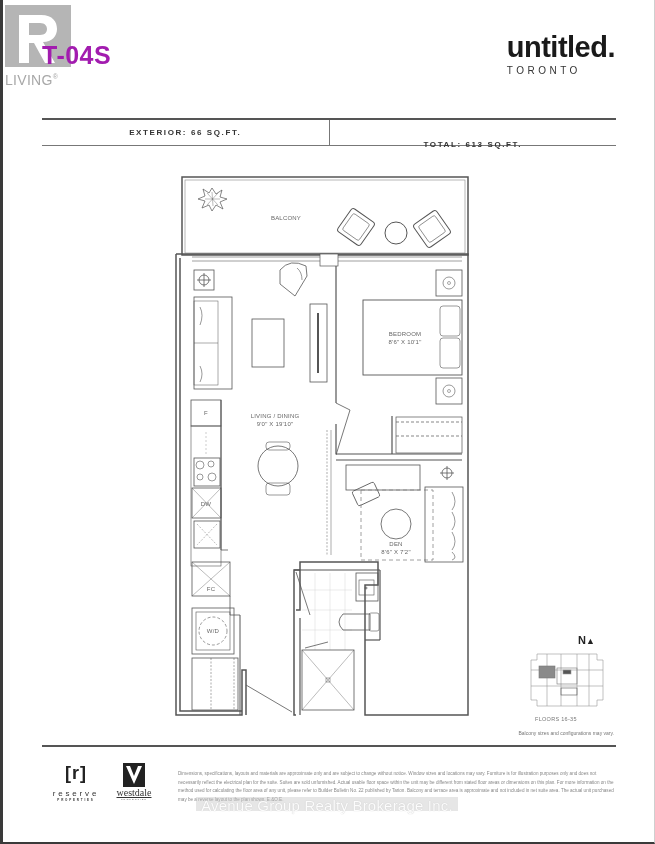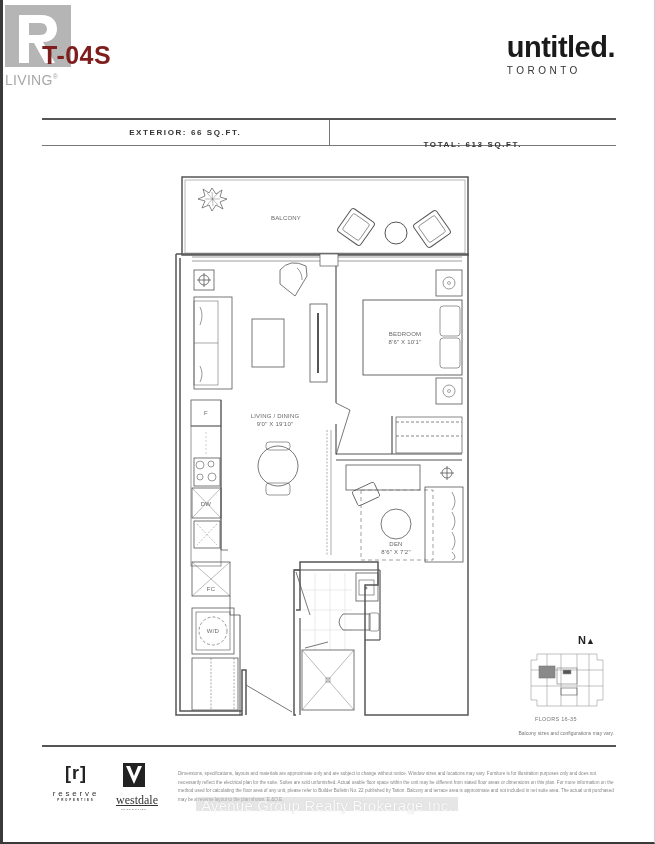--- a/index.html
+++ b/index.html
@@ -9,21 +9,21 @@
     .page-frame { position: absolute; left: 0; top: 0; width: 655px; height: 844px;
       border-left: 3px solid #3a3a3a; border-bottom: 2px solid #3a3a3a; border-right: 1px solid #cfcfcf; }
 
     
     .realtor-logo { position: absolute; left: 2px; top: 2px; width: 70px; height: 86px; }
     .realtor-box { position: absolute; left: 3px; top: 3px; width: 66px; height: 62px; background: #b5b5b5; }
     .realtor-r { position: absolute; left: 10px; top: 8px; width: 44px; height: 52px; }
     .realtor-text { position: absolute; left: 3px; top: 70px; font-size: 14px; color: #a8a8a8; letter-spacing: 0.3px; }
     .realtor-reg { font-size: 7px; vertical-align: super; }
 
-    .unit-title { position: absolute; left: 42px; top: 41px; font-size: 25px; font-weight: 700; color: #7f1d1d; letter-spacing: 0.5px; }
+    .unit-title { position: absolute; left: 42px; top: 41px; font-size: 25px; font-weight: 700; color: #a21caf; letter-spacing: 0.5px; }
 
     .brand { position: absolute; right: 40px; top: 32px; }
     .brand-name { font-size: 29px; font-weight: 700; letter-spacing: -0.5px; color: #1a1a1a; line-height: 30px; }
     .brand-city { font-size: 10px; letter-spacing: 3.5px; color: #333; margin-top: 3px; font-weight: 400; }
 
     .spec-bar { position: absolute; left: 42px; top: 118px; width: 574px; height: 28px;
       border-top: 2px solid #555; border-bottom: 1px solid #777; display: flex; }
     .spec-cell { flex: 1; display: flex; align-items: center; justify-content: center;
       font-size: 8px; font-weight: 700; letter-spacing: 1.6px; color: #333; border-right: 1px solid #777; }
     .spec-cell:last-child { border-right: none; margin-top: 24px; }
@@ -39,21 +39,21 @@
 
     .footer-rule { position: absolute; left: 42px; top: 745px; width: 574px; height: 2px; background: #555; }
 
     .reserve-logo { position: absolute; left: 48px; top: 763px; width: 56px; text-align: center; }
     .reserve-mark { font-size: 18px; font-weight: 700; color: #222; letter-spacing: 1px; }
     .reserve-name { font-size: 8px; color: #333; letter-spacing: 2.8px; margin-top: 5px; }
     .reserve-sub { font-size: 3px; color: #333; letter-spacing: 1.8px; font-weight: 700; }
 
     .westdale-logo { position: absolute; left: 116px; top: 763px; width: 36px; text-align: center; }
     .westdale-mark { width: 22px; height: 24px; margin: 0 auto; background: #222; position: relative; overflow: hidden; }
-    .westdale-name { font-family: "Liberation Serif", serif; font-size: 12px; color: #333; margin-top: 6px; text-decoration: underline; }
+    .westdale-name { font-family: "Liberation Serif", serif; font-size: 10px; color: #333; margin-top: 0; text-decoration: underline; }
     .westdale-sub { font-size: 2.5px; color: #555; letter-spacing: 1px; }
 
     .disclaimer { position: absolute; left: 178px; top: 770px; width: 436px; font-size: 4.6px; line-height: 8.5px; color: #888; }
 
     .watermark { position: absolute; left: 196px; top: 797px; width: 262px; height: 14px;
       background: rgba(200,200,200,0.45); color: rgba(255,255,255,0.95); font-size: 15px; line-height: 18px;
       text-align: center; letter-spacing: 0.2px; text-shadow: 0 0 1px #bdbdbd; }
   </style>
 </head>
 <body>

